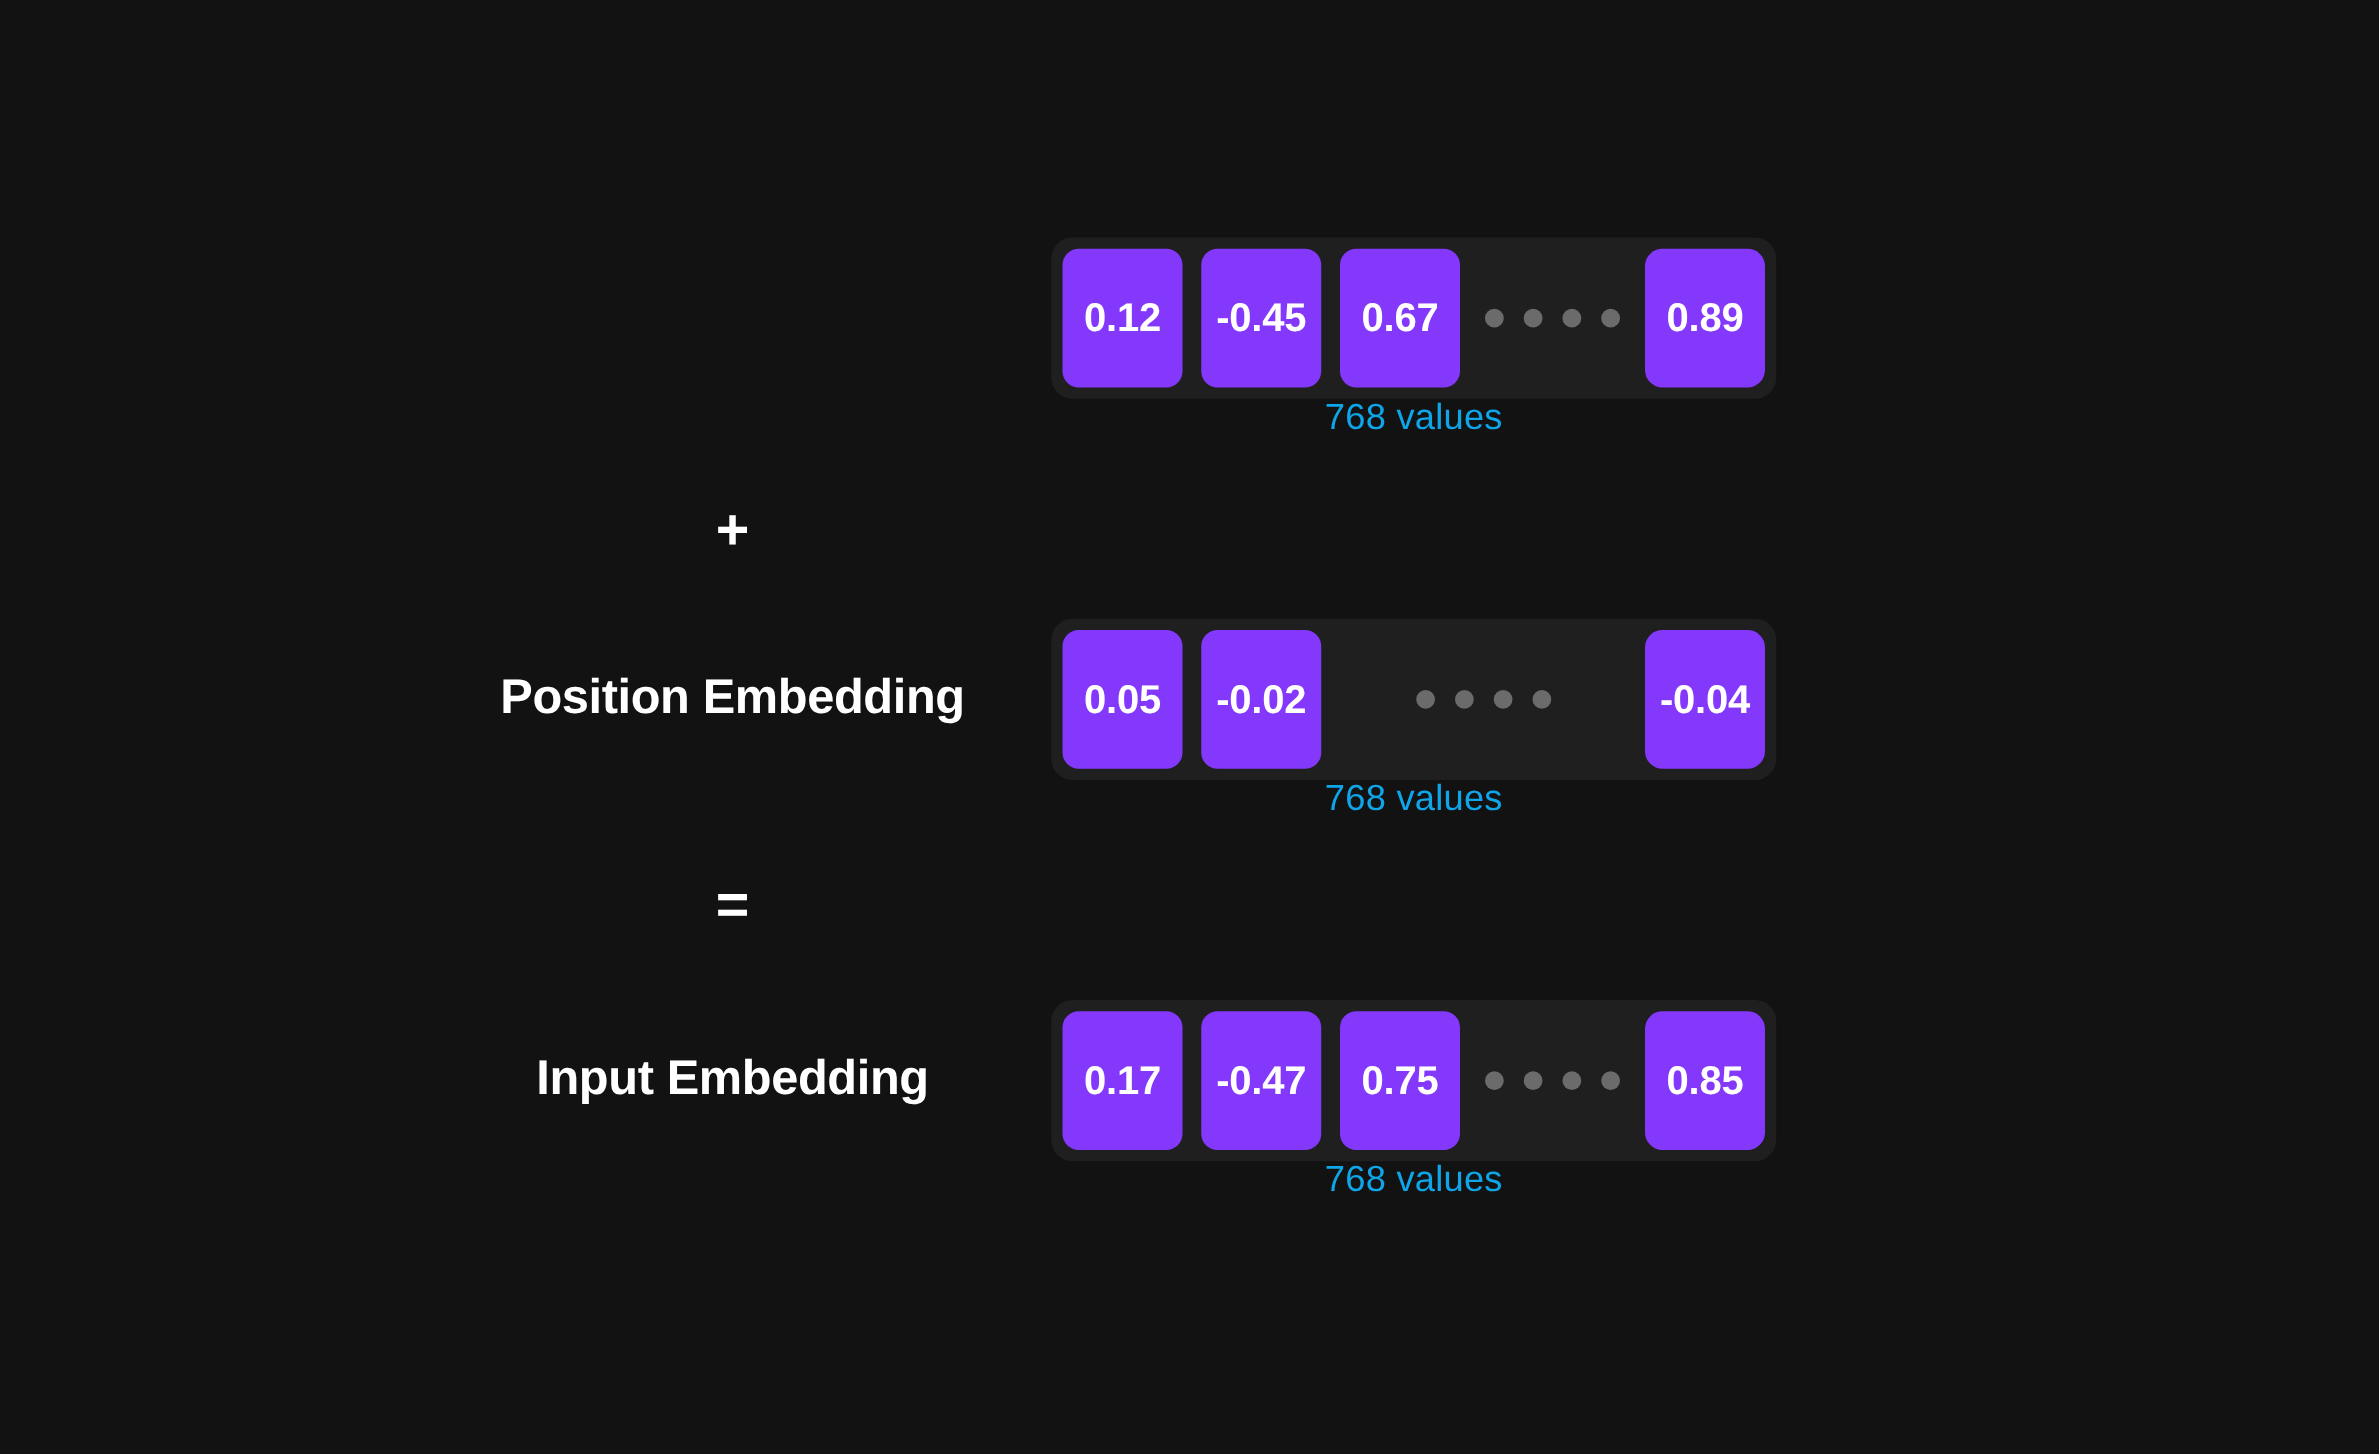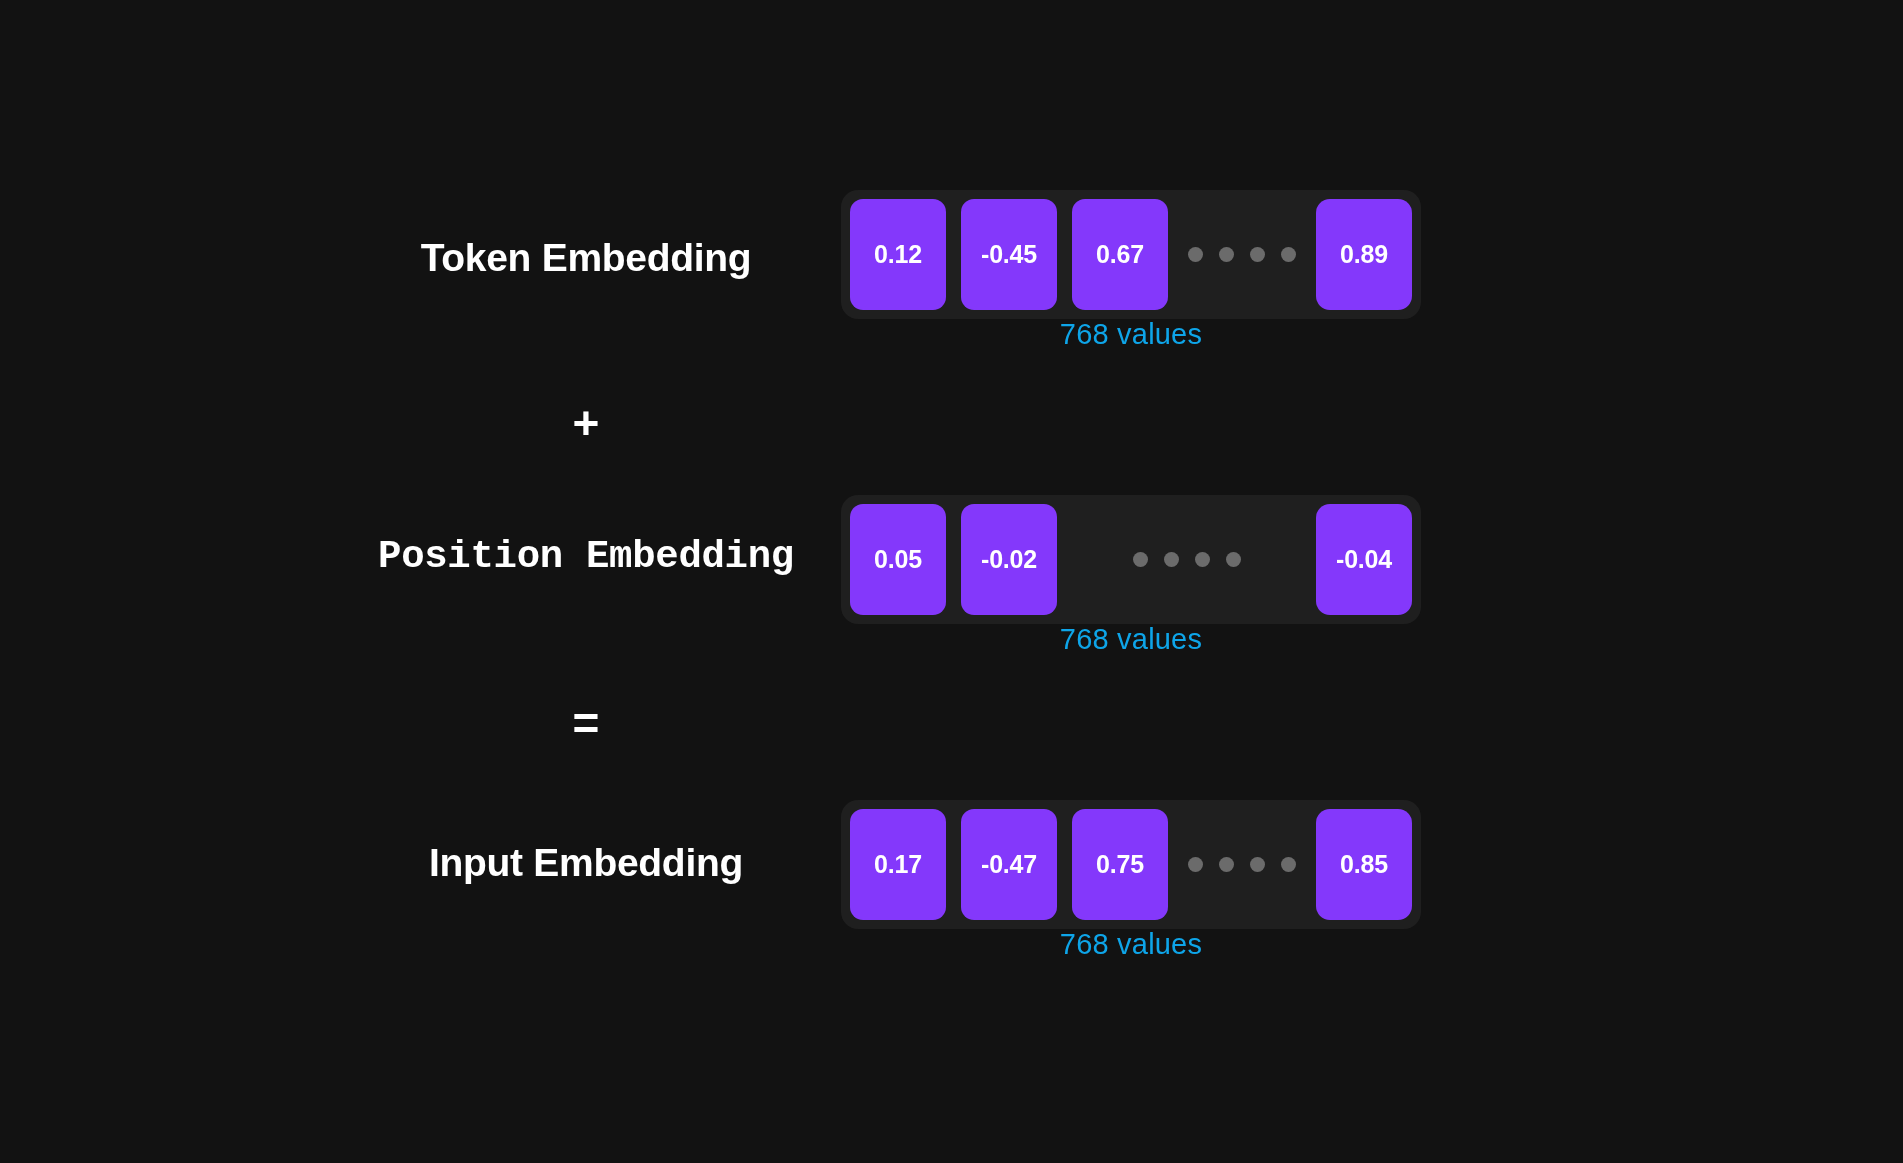--- a/index.html
+++ b/index.html
@@ -59,21 +59,21 @@
   .cell {
     width: 96px;
     height: 111px;
     flex: 0 0 96px;
     background: #8438fb;
     border-radius: 13px;
     display: flex;
     align-items: center;
     justify-content: center;
     color: #ffffff;
-    font-size: 25px;
+    font-size: 32px;
     font-weight: 700;
     letter-spacing: -0.2px;
     margin-right: 15px;
   }
   .cell.last { margin-right: 0; border-radius: 14px; }
 
   .dots {
     flex: 1 1 auto;
     display: flex;
     align-items: center;
@@ -98,44 +98,41 @@
     font-weight: 400;
     letter-spacing: 0.2px;
     line-height: 1;
   }
 </style>
 </head>
 <body>
 
 <div id="stage">
 
-  <div class="label-col" style="top:238px;">
-    <span class="row-label">Token Embedding</span>
-  </div>
 
   <div class="strip" style="top:190px;">
     <div class="cell">0.12</div>
     <div class="cell">-0.45</div>
     <div class="cell">0.67</div>
     <div class="dots">
       <span class="dot"></span>
       <span class="dot"></span>
       <span class="dot"></span>
       <span class="dot"></span>
     </div>
     <div class="cell last">0.89</div>
   </div>
 
   <div class="caption" style="top:320px;">768 values</div>
 
   <div class="label-col" style="top:400px;">
     <span class="operator">+</span>
   </div>
 
-  <div class="label-col" style="top:538px;font-family:Liberation Mono, monospace;">
+  <div class="label-col" style="top:538px;">
     <span class="row-label">Position Embedding</span>
   </div>
 
   <div class="strip" style="top:495px;justify-content:flex-end;">
     <div class="cell">0.05</div>
     <div class="cell">-0.02</div>
     <div class="dots">
       <span class="dot"></span>
       <span class="dot"></span>
       <span class="dot"></span>

